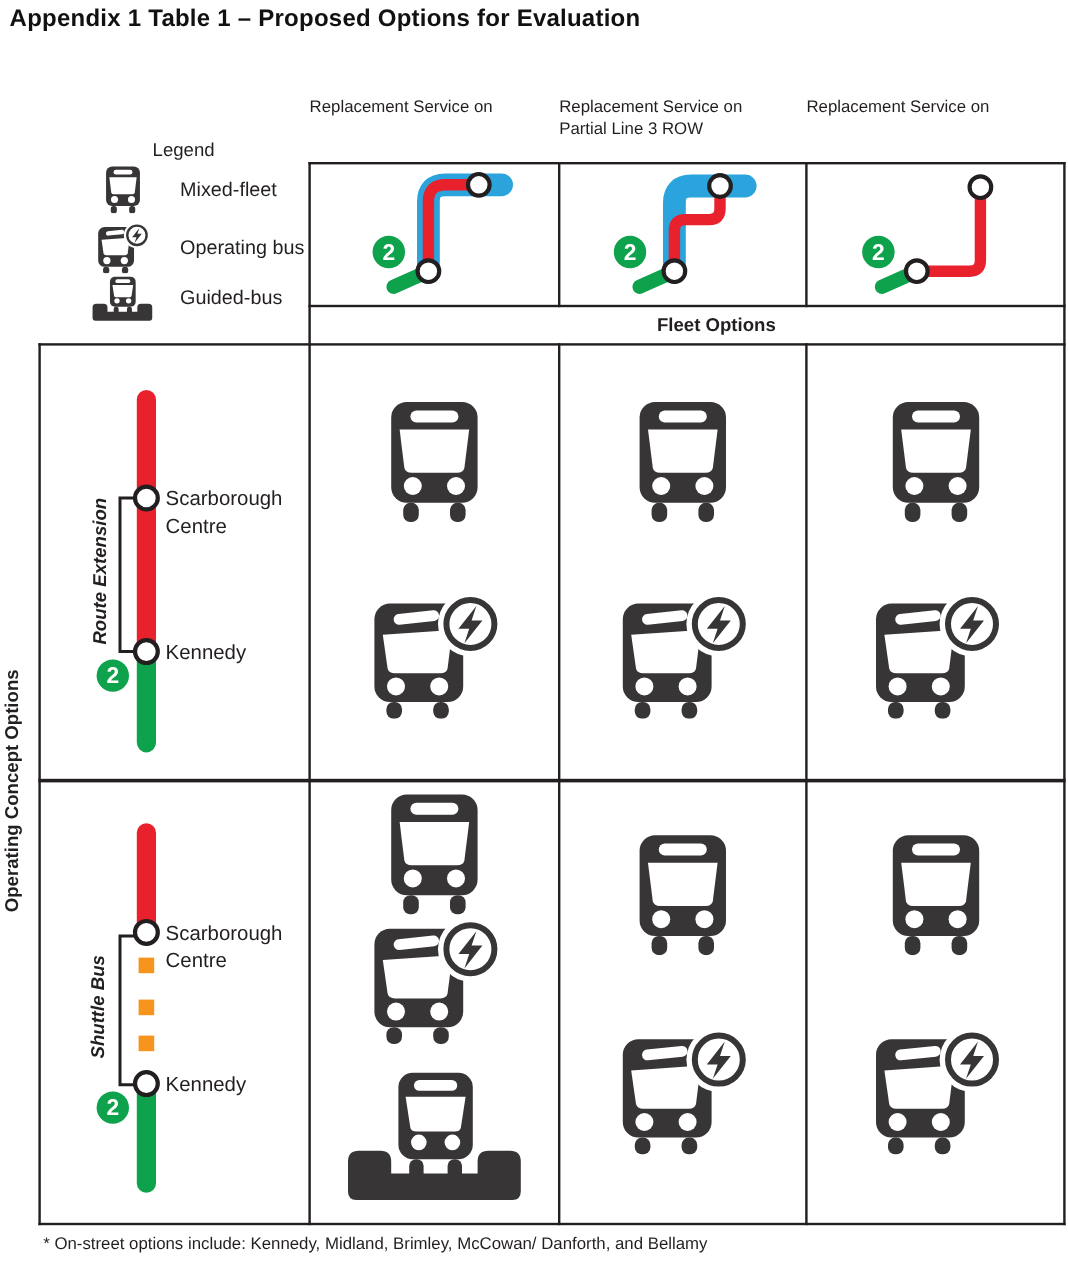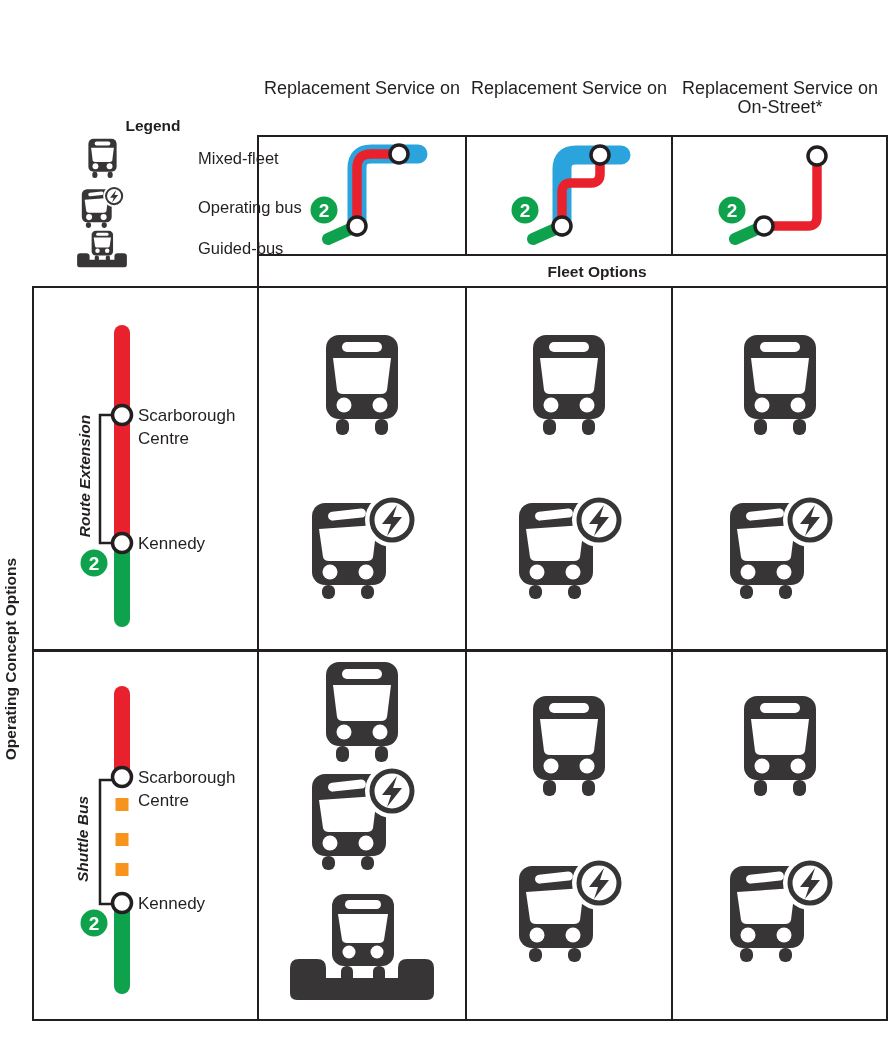--- a/index.html
+++ b/index.html
@@ -11,30 +11,30 @@
   .line{position:absolute;background:#231F20;}
   .title{
     position:absolute;left:8px;top:5px;font-size:20px;font-weight:bold;
     letter-spacing:0.2px;color:#111;
   }
   .corridor-header{
     position:absolute;left:258px;top:52px;width:630px;text-align:center;
     font-size:15.5px;font-weight:bold;
   }
   .col-header{
-    position:absolute;top:79px;text-align:center;font-size:18px;line-height:19px;
+    position:absolute;top:79px;text-align:left;font-size:14px;line-height:19px;
   }
   .col-header.c1{left:258px;width:208px;}
   .col-header.c2{left:466px;width:206px;}
   .col-header.c3{left:672px;width:216px;}
   .legend-title{
     position:absolute;left:100px;top:117px;width:106px;text-align:center;
-    font-size:15.5px;font-weight:bold;
-  }
-  .legend-label{position:absolute;left:150px;font-size:16.5px;line-height:18px;margin-left:48px;}
+    font-size:15.5px;font-weight:normal;
+  }
+  .legend-label{position:absolute;left:150px;font-size:16.5px;line-height:18px;}
   .fleet-header{
     position:absolute;left:258px;top:260px;width:678px;text-align:center;
     font-size:15.5px;font-weight:bold;line-height:24px;
   }
   .rot{
     position:absolute;text-align:center;transform:rotate(-90deg);
     transform-origin:50% 50%;white-space:nowrap;
   }
   .group-label{font-size:15.5px;font-weight:bold;font-style:italic;}
   .axis-label{font-size:15.5px;font-weight:bold;}
@@ -92,30 +92,31 @@
       <rect x="58" y="8" width="36" height="9" rx="4.5" fill="#fff"></rect>
       <path d="M51,22 H101 L97,48 Q96,51 92,51 H60 Q56,51 55,48 Z" fill="#fff"></path>
       <circle cx="62" cy="60" r="6.5" fill="#fff"></circle>
       <circle cx="90" cy="60" r="6.5" fill="#fff"></circle>
       <rect x="54" y="74" width="12" height="18" rx="5.5" fill="#383536"></rect>
       <rect x="86" y="74" width="12" height="18" rx="5.5" fill="#383536"></rect>
       <path d="M10,108 Q3,108 3,101 V76 Q3,67 12,67 H30 Q39,67 39,76 V86 H111 V76 Q111,67 120,67 H138 Q147,67 147,76 V101 Q147,108 140,108 Z" fill="#383536"></path>
     </symbol>
   </svg>
 
+  <div class="title">Appendix 1 Table 1 – Proposed Options for Evaluation</div>
 
   <div class="col-header c1">
     <div>Replacement Service on</div>
   </div>
   <div class="col-header c2">
     <div>Replacement Service on</div>
+    <div>Partial Line 3 ROW</div>
   </div>
   <div class="col-header c3">
     <div>Replacement Service on</div>
-    <div>On-Street*</div>
   </div>
 
   <div class="legend-title">Legend</div>
   <svg class="lg-mixed">
       <use href="#sym-mixed"></use>
     </svg>
   <div class="legend-label" style="top:149px">Mixed-fleet</div>
   <svg class="lg-electric">
       <use href="#sym-electric"></use>
     </svg>
@@ -245,14 +246,15 @@
     </div>
   <div class="cell cell-shuttle" style="left:673px;top:652px;width:213px;height:365px" data-cell="1-2">
       <svg class="icon-mixed">
         <use href="#sym-mixed"></use>
       </svg>
       <svg class="icon-electric">
         <use href="#sym-electric"></use>
       </svg>
     </div>
 
+  <div class="footnote">* On-street options include: Kennedy, Midland, Brimley, McCowan/ Danforth, and Bellamy</div>
 
 </div>
 
 </body></html>

